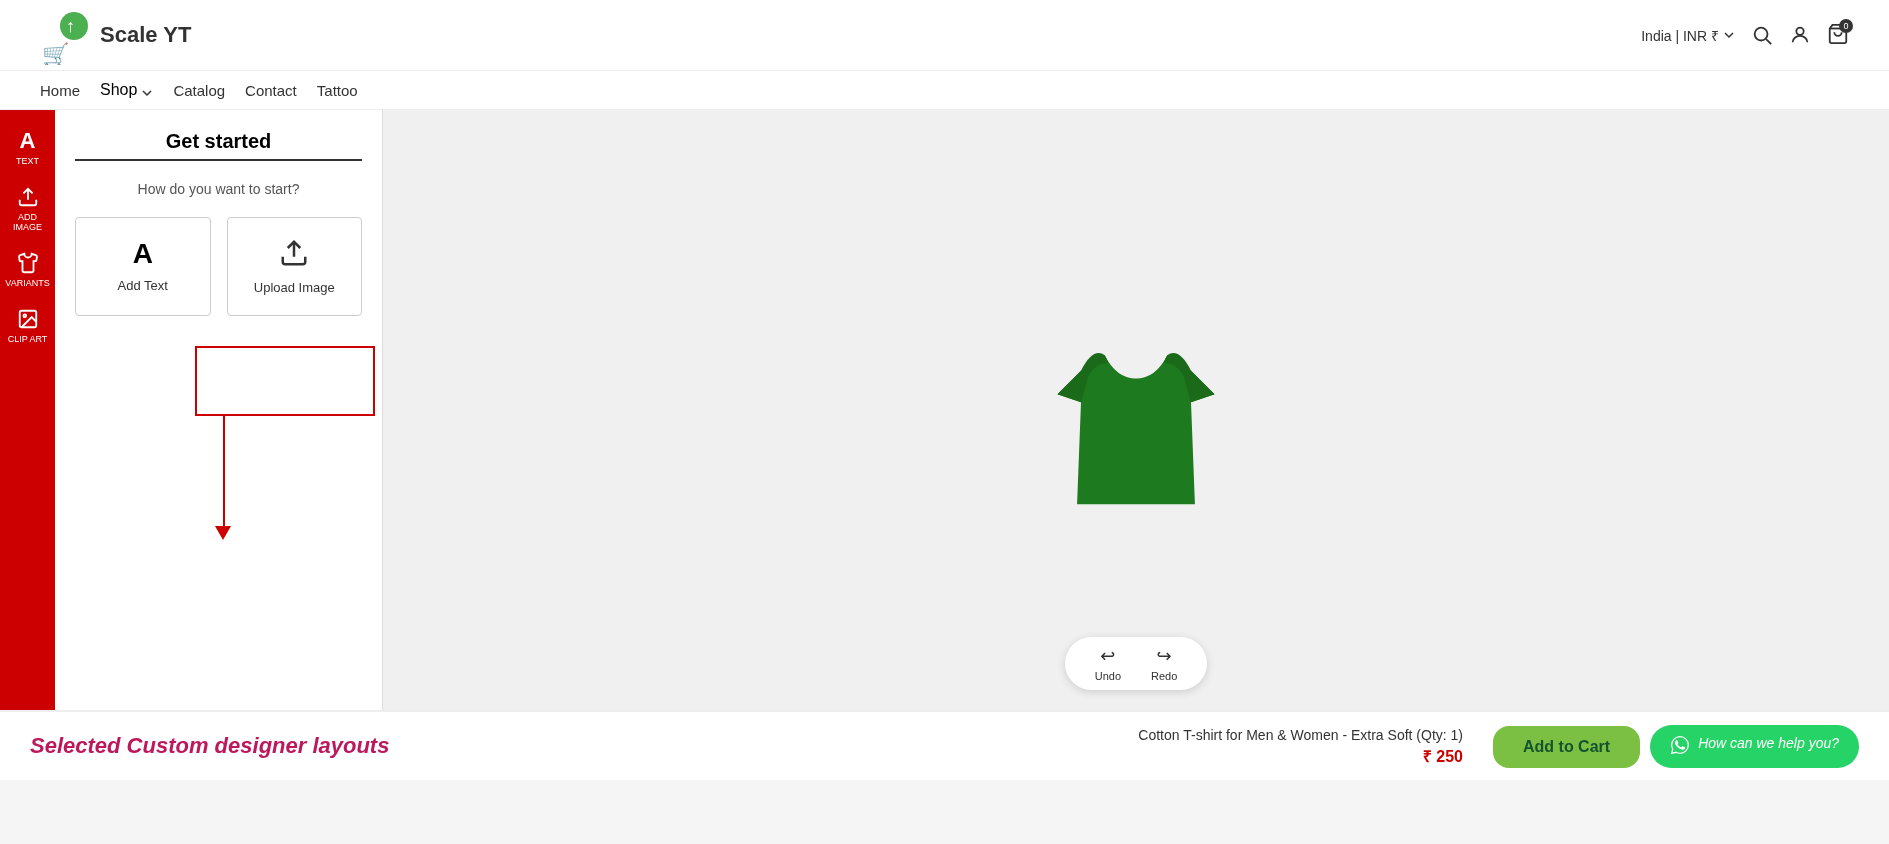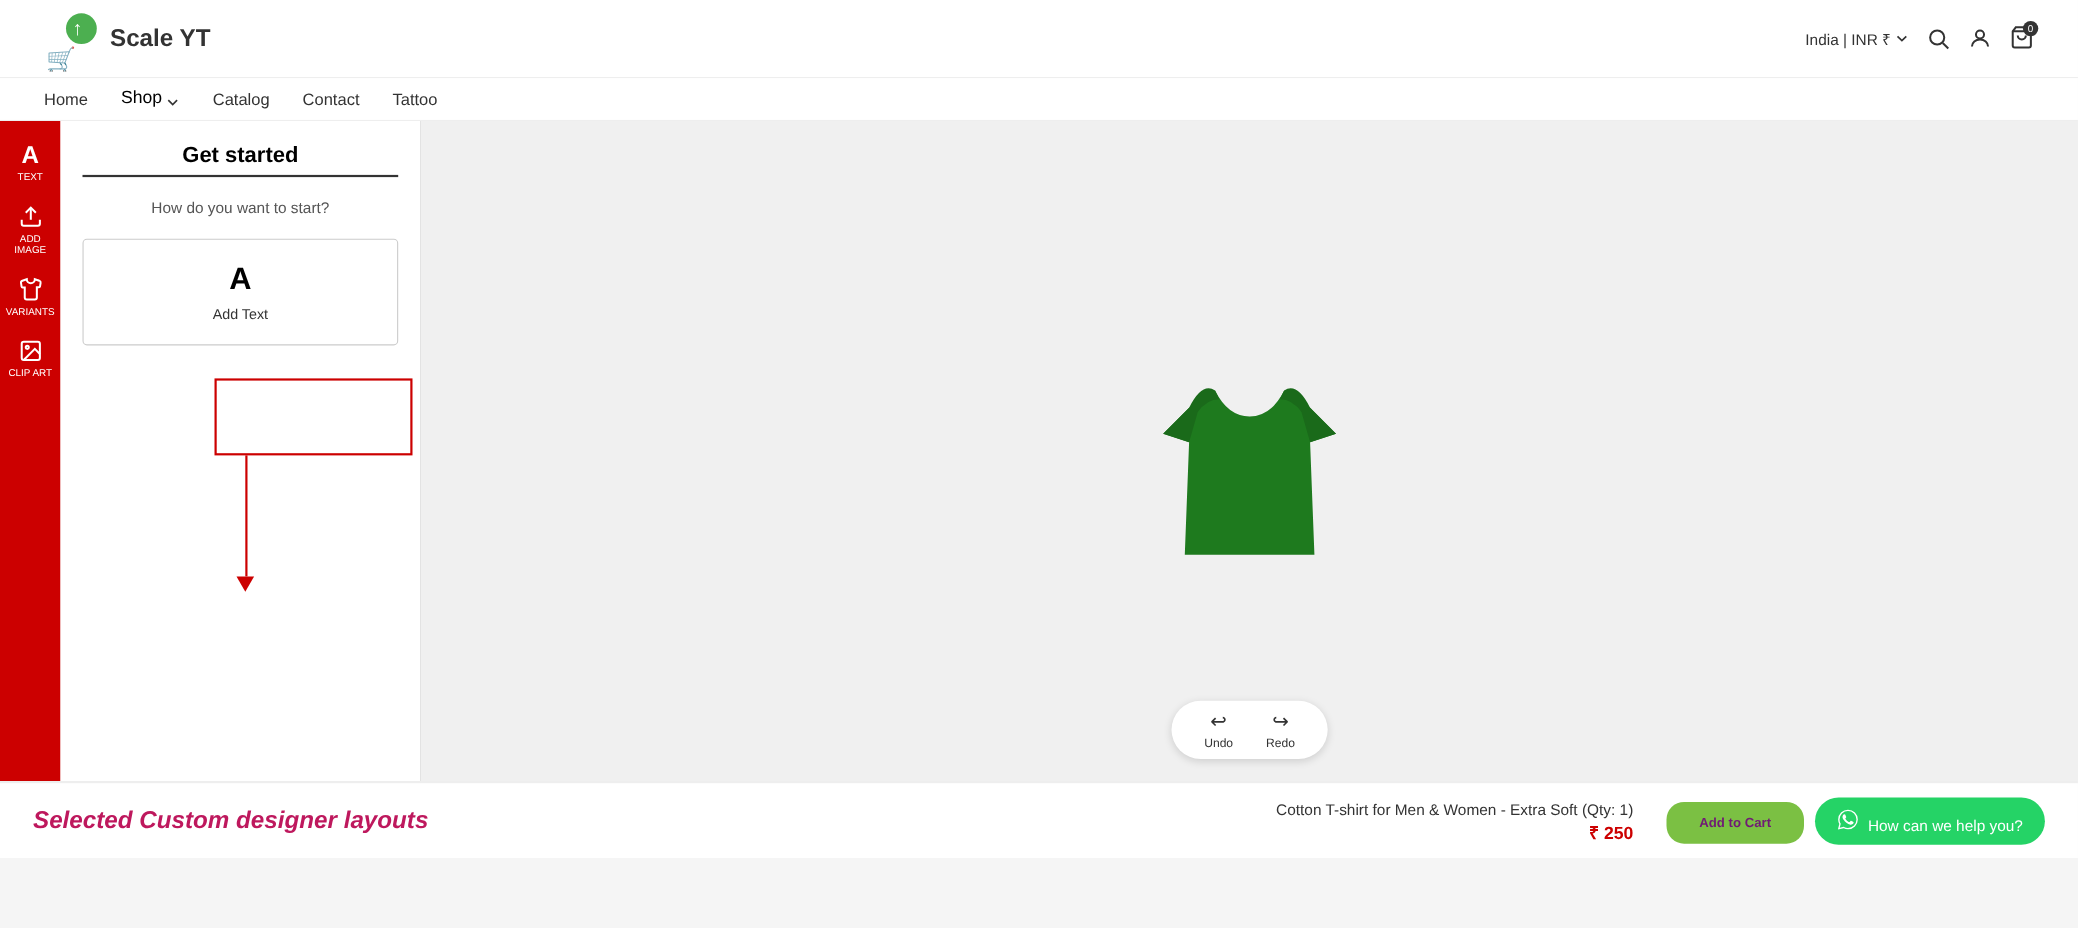--- a/index.html
+++ b/index.html
@@ -67,21 +67,21 @@
       justify-content: center;
     }
 
     
     .nav {
       background: #fff;
       border-bottom: 1px solid #eee;
       padding: 10px 40px;
       display: flex;
       align-items: center;
-      gap: 30px;
+      gap: 20px;
     }
     .nav a {
       text-decoration: none;
       color: #333;
       font-size: 15px;
     }
     .nav .shop-item {
       display: flex;
       align-items: flex-end;
       gap: 4px;
@@ -256,39 +256,40 @@
       font-size: 14px;
       color: #333;
     }
     .product-price {
       font-size: 16px;
       color: #cc0000;
       font-weight: bold;
     }
     .add-to-cart-btn {
       background: #7bc043;
-      color: #701a75;
+      color: #14532d;
       border: none;
       border-radius: 16px;
       padding: 12px 30px;
-      font-size: 12px;
+      font-size: 16px;
       cursor: pointer;
       font-weight: bold;
     }
     .whatsapp-btn {
       background: #25d366;
       color: #fff;
       border: none;
       border-radius: 25px;
       padding: 10px 20px;
       font-size: 14px;
       cursor: pointer;
       display: flex;
-      align-items: flex-end;
+      align-items: flex-start;
       gap: 8px;
+      font-style: italic;
     }
 
     .bottom-right-actions {
       display: flex;
       align-items: flex-end;
       gap: 10px;
     }
     .bottom-right-top {
       display: flex;
       align-items: center;
@@ -390,20 +391,30 @@
   <div class="design-panel">
     <h2 class="panel-title">Get started</h2>
     <hr class="panel-divider">
     <p class="panel-subtitle">How do you want to start?</p>
 
     <div class="option-cards">
       <div class="option-card">
         <span class="option-card-icon" style="font-weight:900;">A</span>
         <span class="option-card-label">Add Text</span>
       </div>
+      <div class="option-card">
+        <span>
+          <svg width="30" height="30" viewBox="0 0 24 24" fill="none" stroke="#333" stroke-width="2">
+            <path d="M21 15v4a2 2 0 01-2 2H5a2 2 0 01-2-2v-4"></path>
+            <polyline points="17 8 12 3 7 8"></polyline>
+            <line x1="12" y1="3" x2="12" y2="15"></line>
+          </svg>
+        </span>
+        <span class="option-card-label">Upload Image</span>
+      </div>
     </div>
 
     <div class="annotation-container">
       <div style="display:flex; flex-direction:column; align-items:flex-start; padding-left:60px;">
         <div class="red-box"></div>
         <div style="width:2px; height:110px; background:#cc0000; margin-left:88px;"></div>
         <div style="width:0;height:0;border-left:8px solid transparent;border-right:8px solid transparent;border-top:14px solid #cc0000; margin-left:80px;"></div>
       </div>
     </div>
   </div>

